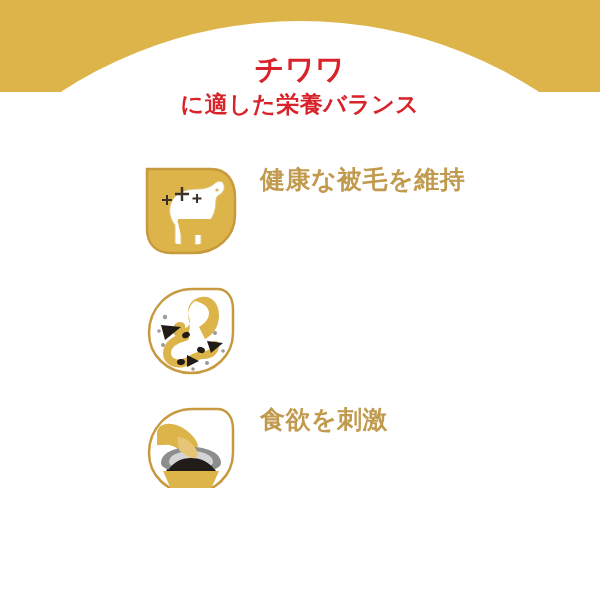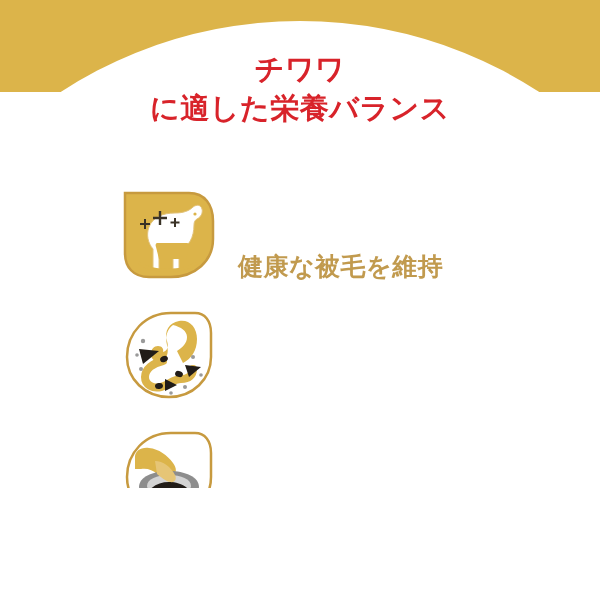--- a/index.html
+++ b/index.html
@@ -46,34 +46,35 @@
     width: 600px;
     text-align: center;
   }
   .title-line {
     color: #d8232a;
     font-weight: bold;
     letter-spacing: 0.5px;
     line-height: 1.18;
   }
   .title-line-1 { font-size: 29px; }
-  .title-line-2 { font-size: 29px; margin-top: 5px; text-align: center; }
+  .title-line-2 { font-size: 23px; margin-top: 5px; text-align: center; }
 
   
   .features {
     position: absolute;
     left: 0;
     top: 163px;
     width: 600px;
   }
   .feature-row {
     position: relative;
     display: flex;
-    align-items: flex-end;
+    align-items: flex-start;
     height: 120px;
+    margin-left: 22px;
   }
   .feature-icon {
     width: 110px;
     margin-left: 112px;
     flex: 0 0 auto;
     display: flex;
     align-items: center;
     justify-content: center;
   }
   .feature-label {
@@ -231,20 +232,21 @@
                    C76 64 66 67 54 67 C42 67 32 64 32 59 Z" fill="#d4d4d4"></path>
 
           <path d="M30 69 C36 59 44 55 54 55 C64 55 73 59 79 69 Z" fill="#211c18"></path>
 
           <path d="M26 68 H82 L74 86 C72 89 68 90 64 90 H44 C40 90 36 89 34 86 Z" fill="#dcb44a"></path>
 
           <path d="M40 34 C48 34 56 40 60 48 C62 52 60 56 55 55
                    C50 54 46 50 42 47 Z" fill="#e6c576"></path>
         </svg>
       </div>
+      <div class="feature-label">食欲を刺激</div>
     </div>
 
   </div>
 
   <div class="brand-bar"></div>
   <div class="brand-bar-gap"></div>
 
   <div class="crown">
     <svg width="56" height="40" viewBox="0 0 56 40" aria-hidden="true">
 

